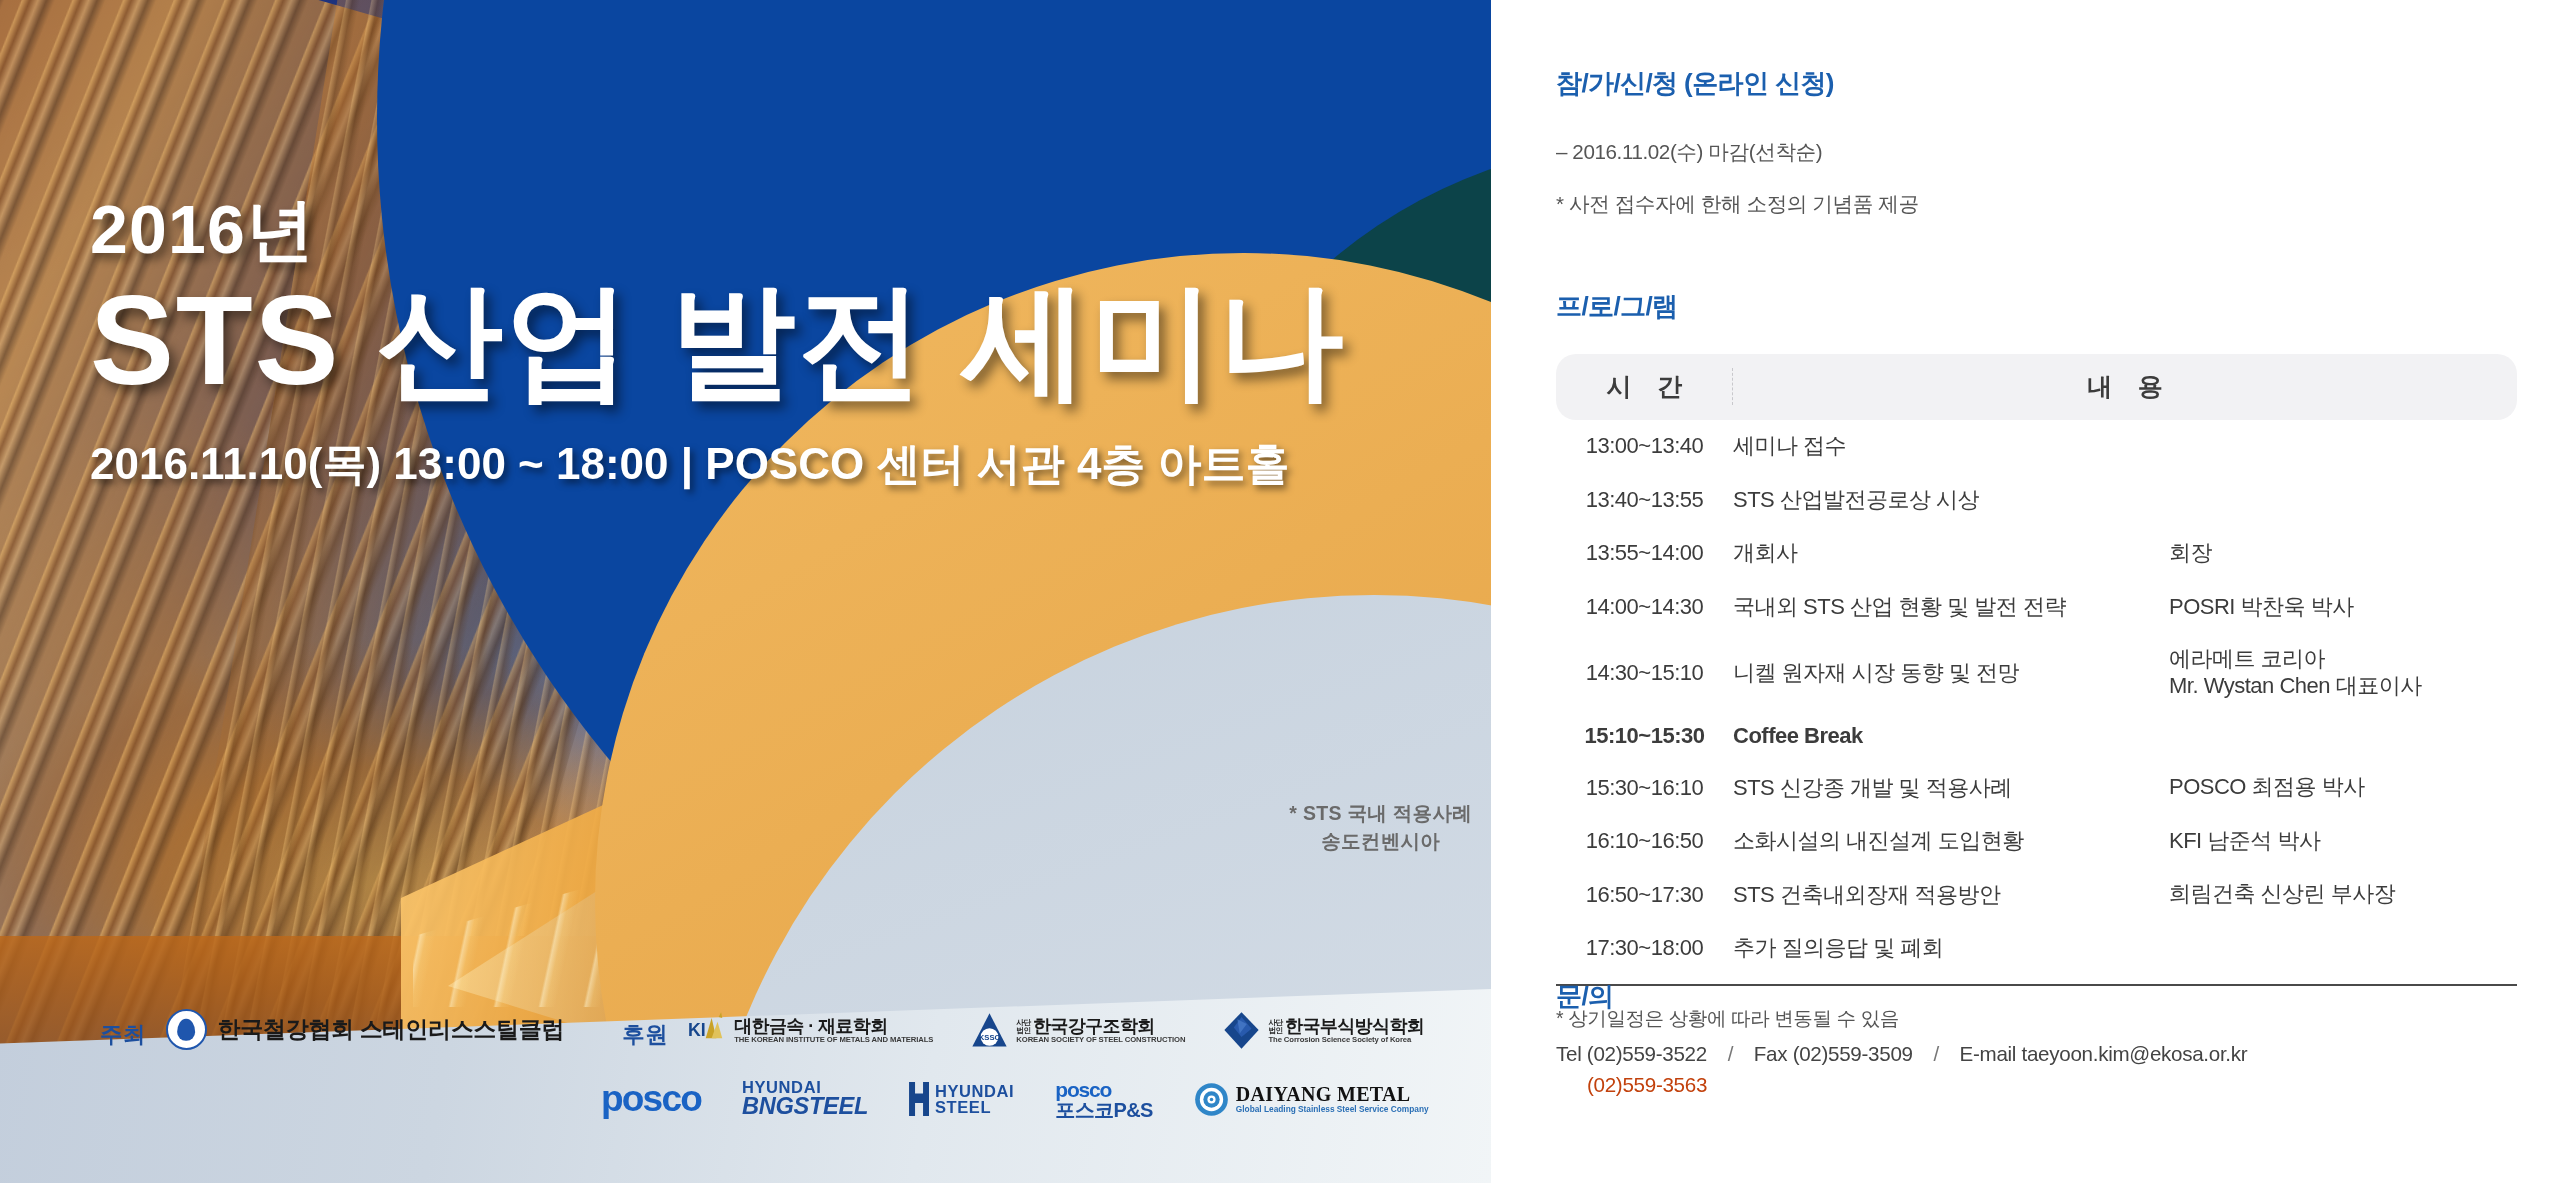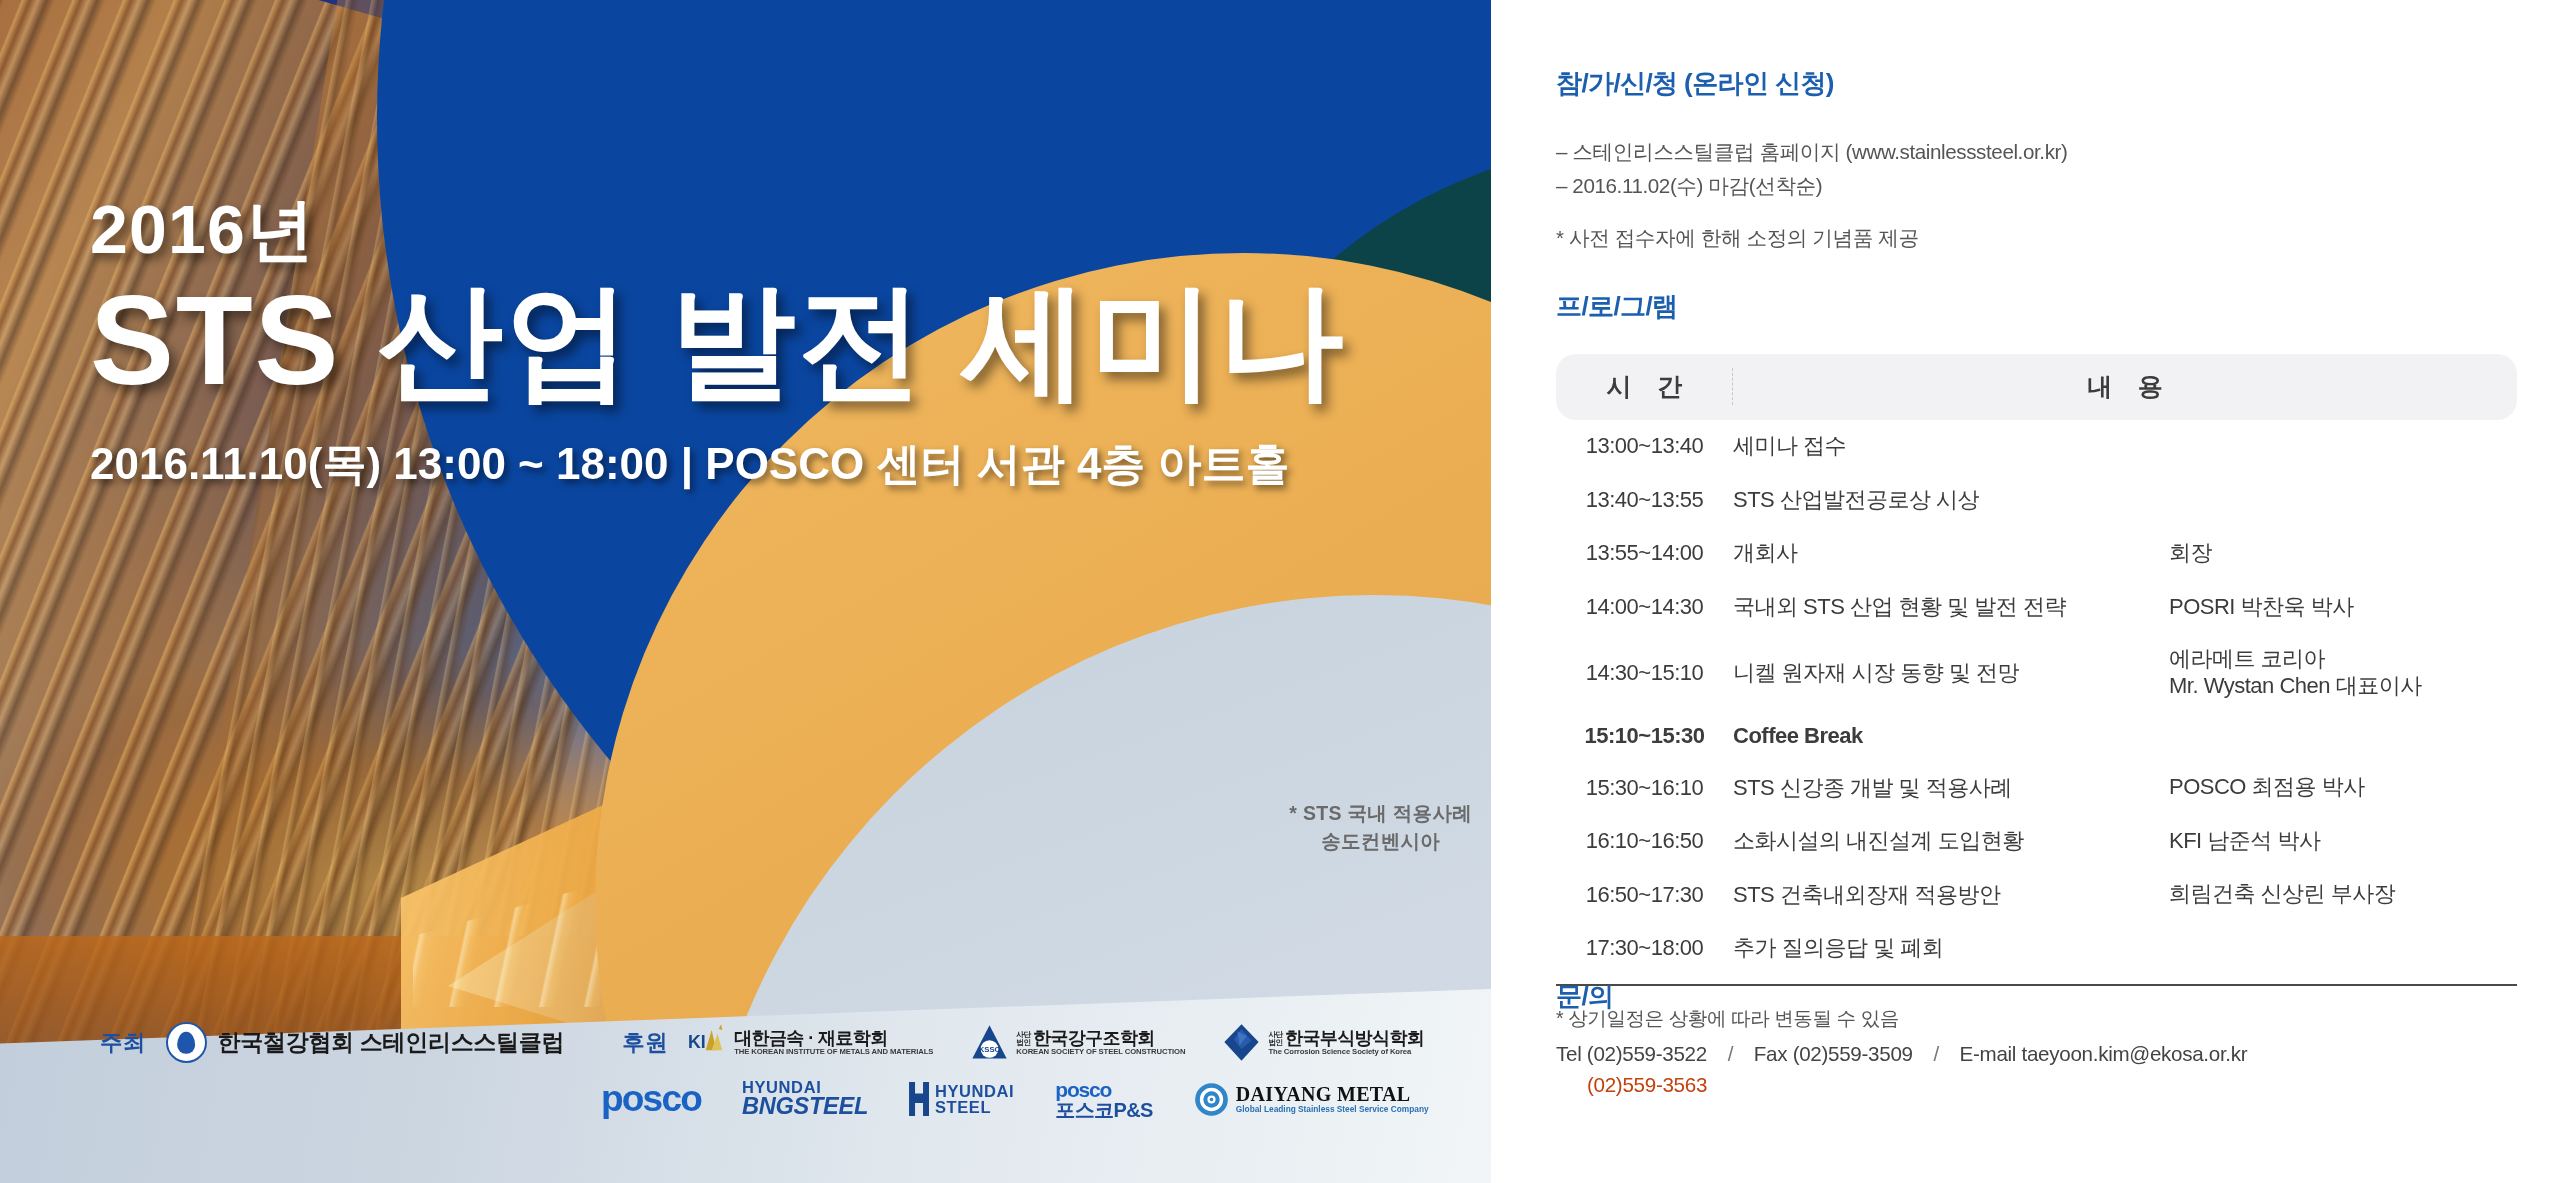--- a/index.html
+++ b/index.html
@@ -265,21 +265,21 @@
     bottom: 0;
     width: 1491px;
     height: 177px;
     z-index: 9;
   }
   .spon-row {
     position: absolute;
     display: flex;
     align-items: center;
   }
-  .spon-row-1 { left: 100px; top: 15px; }
+  .spon-row-1 { left: 100px; top: 2px; align-items: flex-end; }
   .spon-row-2 { left: 601px; top: 71px; }
 
   .spon-label {
     font-size: 22.4px;
     font-weight: 700;
     color: #1d4f9e;
     letter-spacing: 0.6px;
     margin-right: 20px;
     white-space: nowrap;
   }
@@ -584,21 +584,20 @@
     </div>
   </div>
 
   <div class="divider-vert"></div>
 
   <div class="right-panel">
 
     <div class="reg-block">
       <h2 class="sec-head">참/가/신/청 (온라인 신청)</h2>
       <div class="reg-list">
-        <div class="reg-item">– 스테인리스스틸클럽 홈페이지 (www.stainlesssteel.or.kr)</div>
         <div class="reg-item">– 2016.11.02(수) 마감(선착순)</div>
       </div>
       <div class="reg-note">* 사전 접수자에 한해 소정의 기념품 제공</div>
     </div>
 
     <div class="prog-block">
       <h2 class="sec-head">프/로/그/램</h2>
 
       <table class="program">
         <colgroup>

